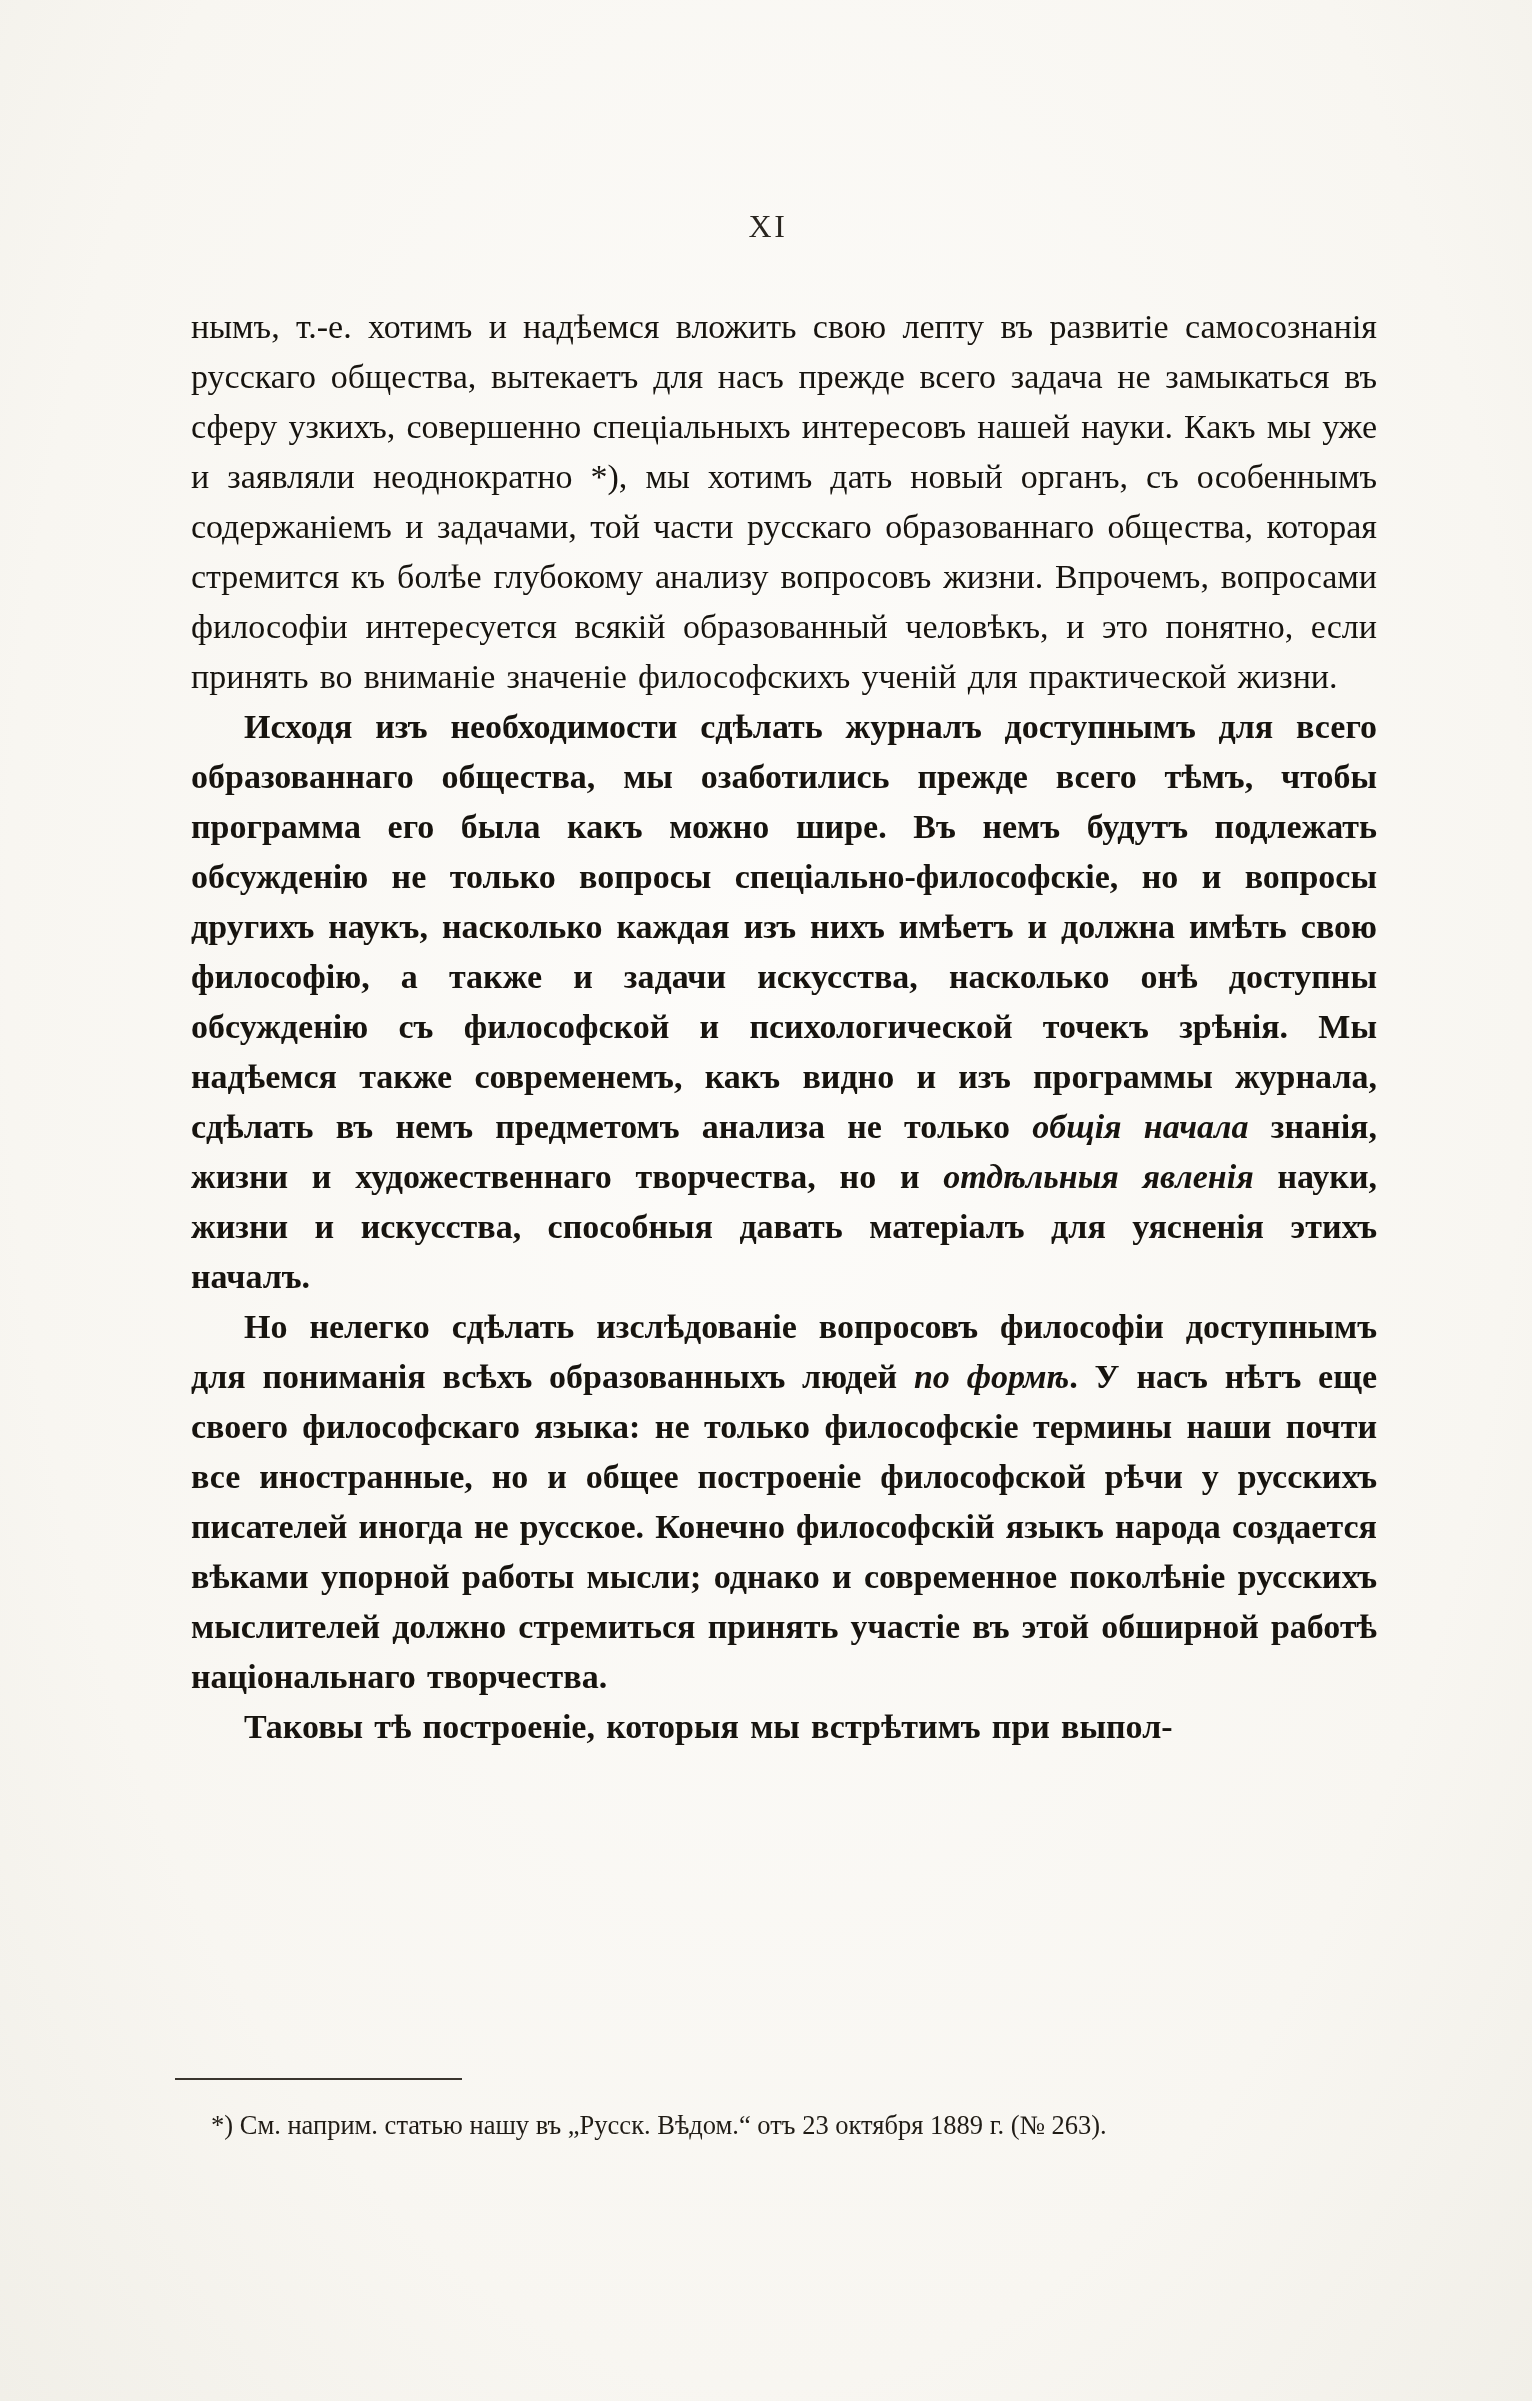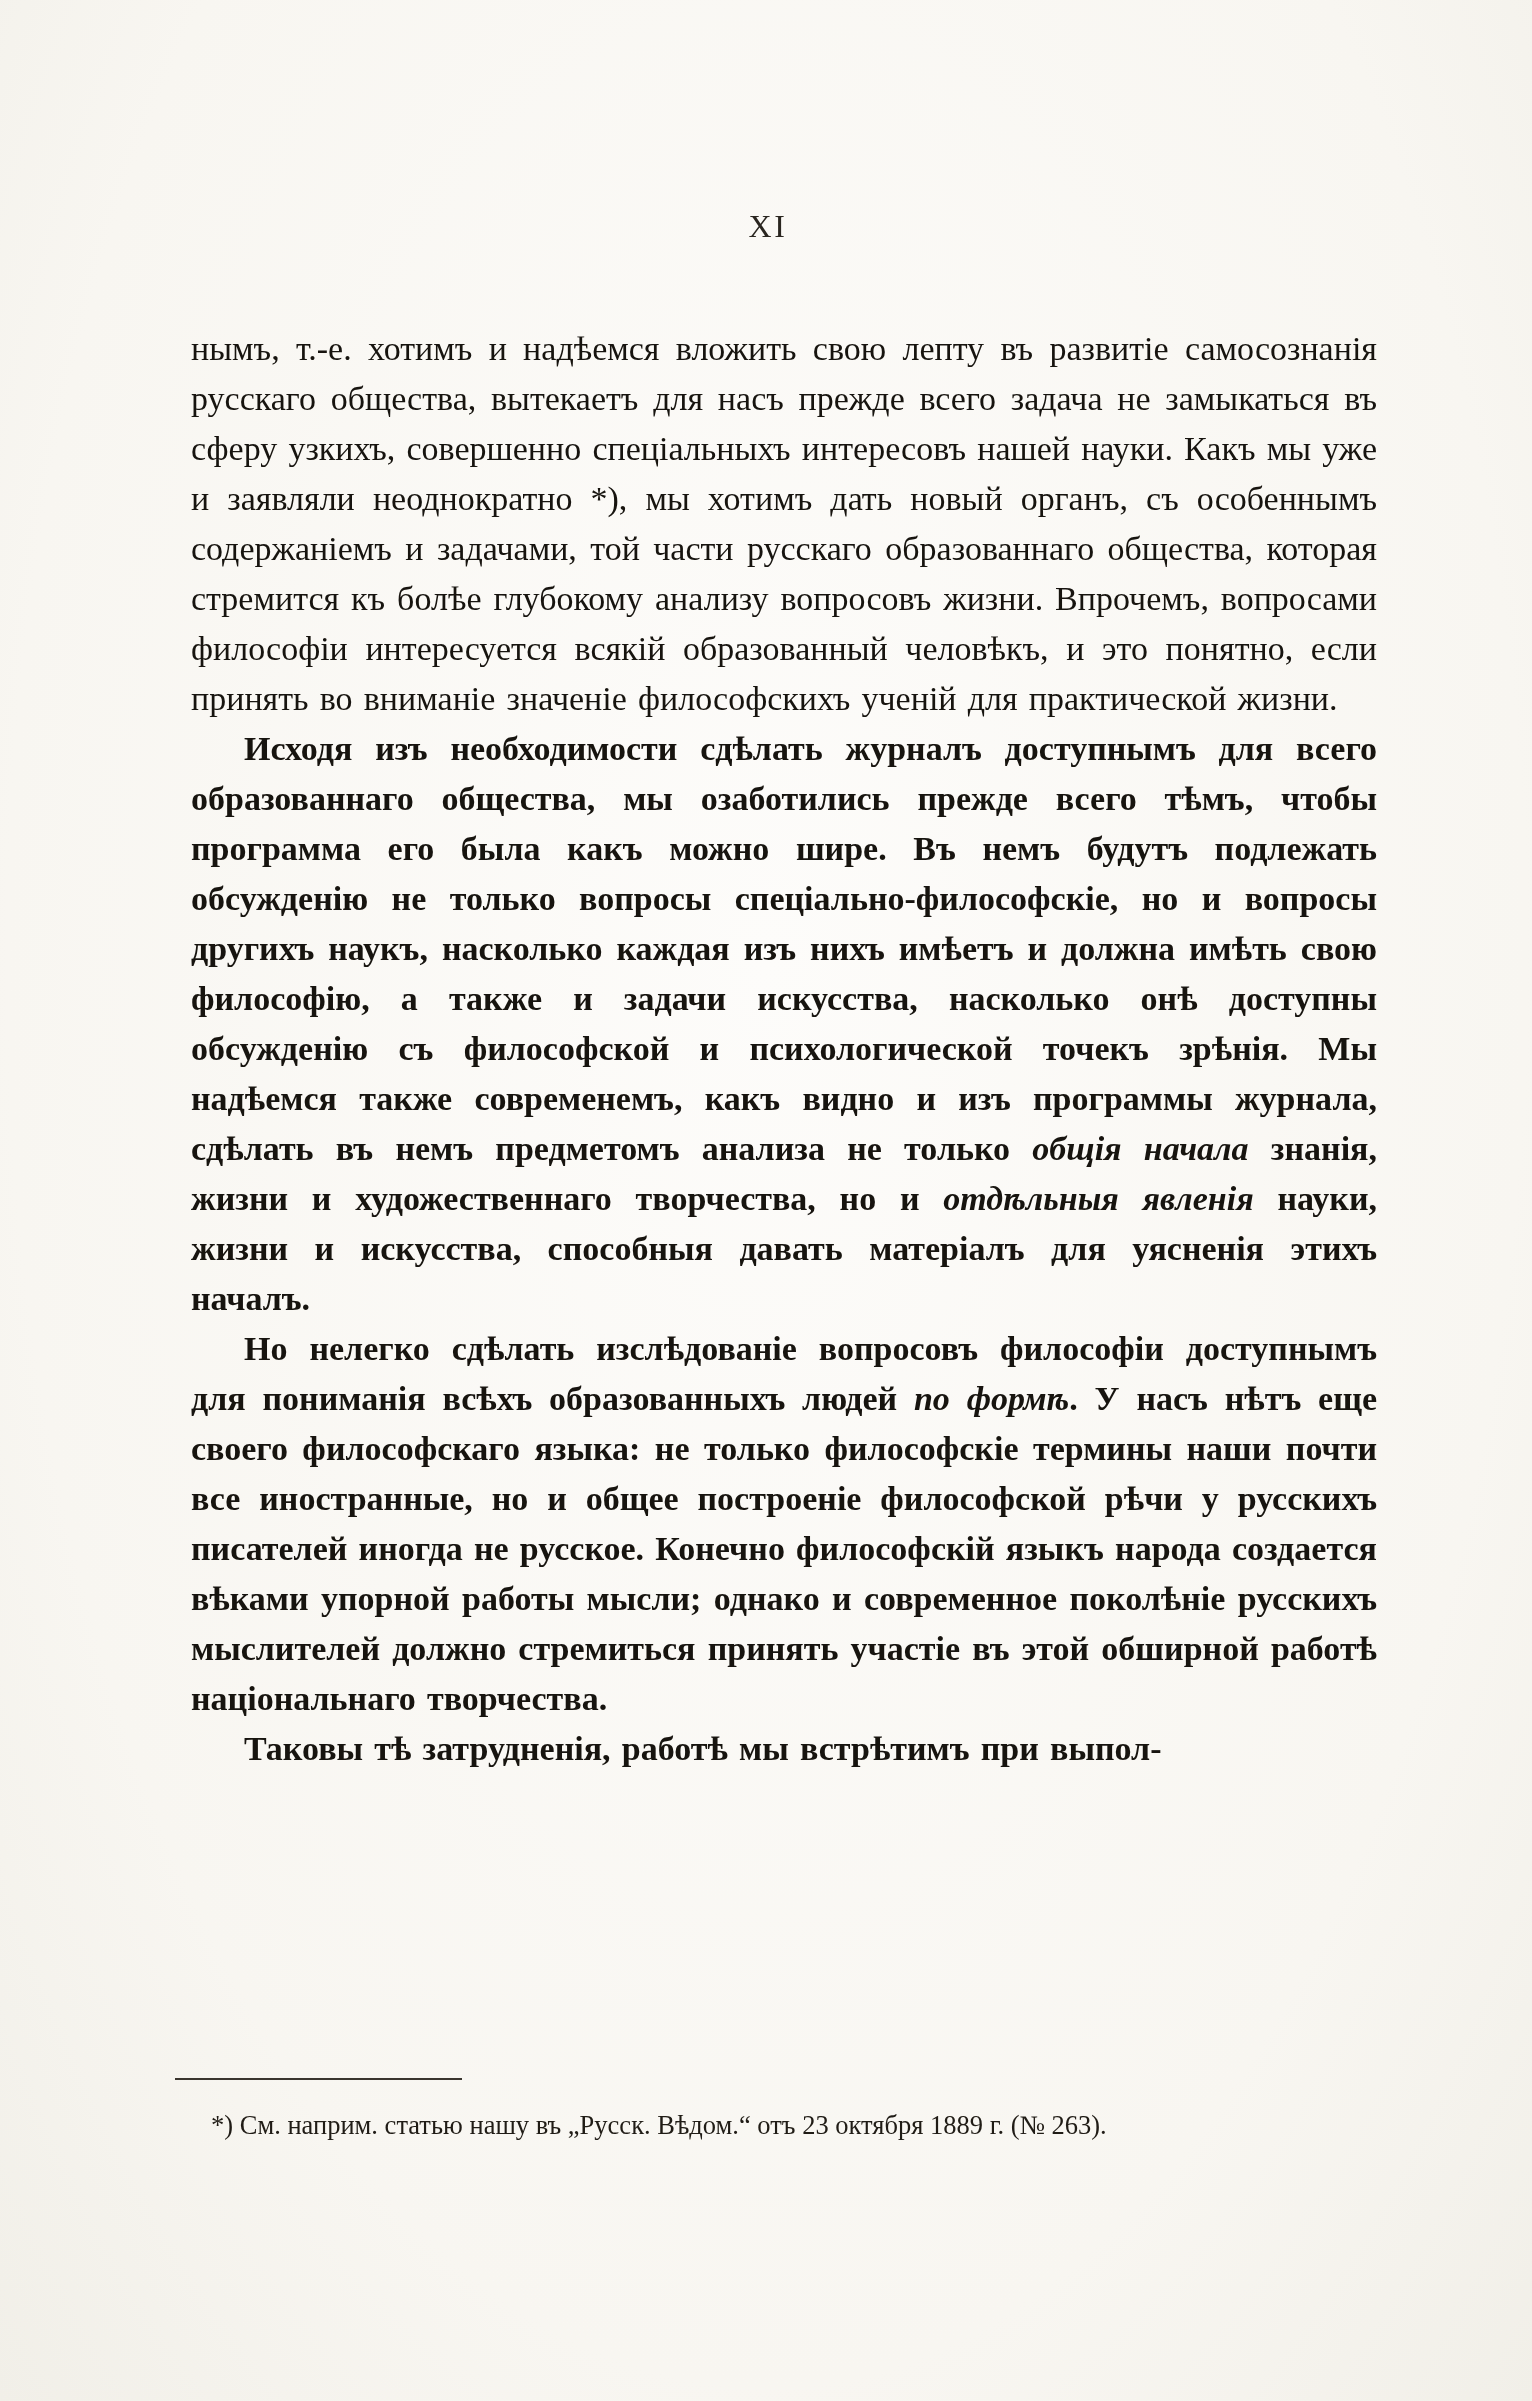--- a/index.html
+++ b/index.html
@@ -18,21 +18,21 @@
     font-family: "Liberation Serif", "DejaVu Serif", serif;
     box-sizing: border-box;
     padding: 208px 172px 0 175px;
     overflow: hidden;
   }
   .page-number {
     text-align: center;
     font-size: 32px;
     letter-spacing: 2.7px;
     color: #2a2620;
-    margin-bottom: 79px;
+    margin-bottom: 57px;
   }
   .text-block {
     width: 100%;
     margin-left: 16px;
   }
   .para {
     margin: 0;
     font-size: 34px;
     line-height: 50px;
     text-align: justify;
@@ -68,21 +68,21 @@
 </head>
 <body>
 
 <div class="page">
   <div class="page-number">XI</div>
 
   <div class="text-block" id="text-block">
       <p class="para"><span>нымъ, т.-е. хотимъ и надѣемся вложить свою лепту въ развитіе самосознанія русскаго общества, вытекаетъ для насъ прежде всего задача не замыкаться въ сферу узкихъ, совершенно спеціальныхъ интересовъ нашей науки. Какъ мы уже и заявляли неоднократно *), мы хотимъ дать новый органъ, съ особеннымъ содержаніемъ и задачами, той части русскаго образованнаго общества, которая стремится къ болѣе глубокому анализу вопросовъ жизни. Впрочемъ, вопросами философіи интересуется всякій образованный человѣкъ, и это понятно, если принять во вниманіе значеніе философскихъ ученій для практической жизни.</span></p>
       <p class="para indent"><span>Исходя изъ необходимости сдѣлать журналъ доступнымъ для всего образованнаго общества, мы озаботились прежде всего тѣмъ, чтобы программа его была какъ можно шире. Въ немъ будутъ подлежать обсужденію не только вопросы спеціально-философскіе, но и вопросы другихъ наукъ, насколько каждая изъ нихъ имѣетъ и должна имѣть свою философію, а также и задачи искусства, насколько онѣ доступны обсужденію съ философской и психологической точекъ зрѣнія. Мы надѣемся также современемъ, какъ видно и изъ программы журнала, сдѣлать въ немъ предметомъ анализа не только </span><span class="em">общія начала</span><span> знанія, жизни и художественнаго творчества, но и </span><span class="em">отдѣльныя явленія</span><span> науки, жизни и искусства, способныя давать матеріалъ для уясненія этихъ началъ.</span></p>
       <p class="para indent"><span>Но нелегко сдѣлать изслѣдованіе вопросовъ философіи доступнымъ для пониманія всѣхъ образованныхъ людей </span><span class="em">по формѣ</span><span>. У насъ нѣтъ еще своего философскаго языка: не только философскіе термины наши почти все иностранные, но и общее построеніе философской рѣчи у русскихъ писателей иногда не русское. Конечно философскій языкъ народа создается вѣками упорной работы мысли; однако и современное поколѣніе русскихъ мыслителей должно стремиться принять участіе въ этой обширной работѣ національнаго творчества.</span></p>
-      <p class="para indent"><span>Таковы тѣ затрудненія, работѣ мы встрѣтимъ при выпол-</span></p>
+      <p class="para indent"><span>Таковы тѣ построеніе, которыя мы встрѣтимъ при выпол-</span></p>
     </div>
 
   <div class="footnote-area">
     <div class="footnote-rule"></div>
     <div class="footnote">*) См. наприм. статью нашу въ „Русск. Вѣдом.“ отъ 23 октября 1889 г. (№ 263).</div>
   </div>
 </div>
 
 
 </body></html>

